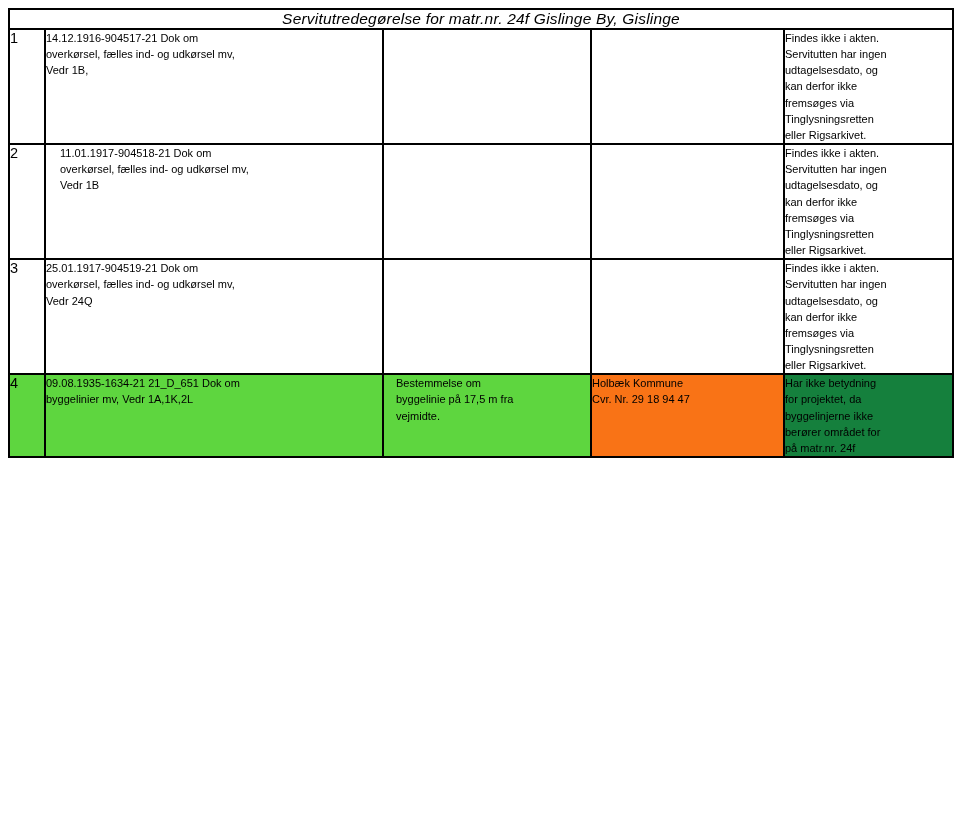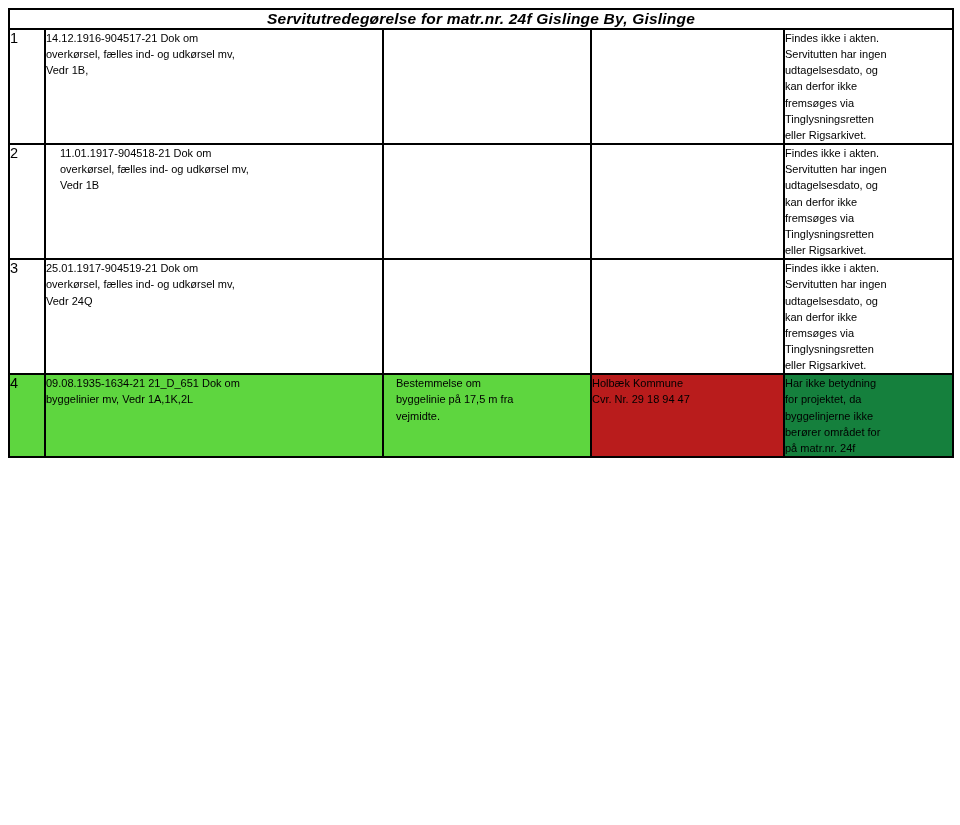--- a/index.html
+++ b/index.html
@@ -27,21 +27,21 @@
     table-layout: fixed;
   }
   table.servitut td, table.servitut th {
     border: 2px solid #000000;
     vertical-align: top;
     padding: 0;
   }
   .title-cell {
     text-align: center;
     font-style: italic;
-    font-weight: bold;
+    font-weight: normal;
     font-size: 15.5px;
     padding: 20px 6px 20px 6px;
     letter-spacing: 0.2px;
     margin-left: 8px;
   }
   .head-cell {
     font-size: 15.5px;
     padding: 26px 8px 26px 9px;
     font-weight: normal;
     text-align: left;
@@ -139,21 +139,21 @@
 eller Rigsarkivet.</td>
       </tr>
 
       <tr class="highlight">
         <td class="nr-cell" style="background: rgb(94, 214, 63);">4</td>
         <td class="body-cell" style="white-space: pre-line; background: rgb(94, 214, 63);">09.08.1935-1634-21 21_D_651     Dok om
 byggelinier mv, Vedr 1A,1K,2L</td>
         <td class="body-cell" style="white-space: pre-line; background: rgb(94, 214, 63); padding-left: 12px;">Bestemmelse om
 byggelinie på 17,5 m fra
 vejmidte.</td>
-        <td class="body-cell" style="white-space: pre-line; background: #b91c1c; margin-left: 20px;">Holbæk Kommune
+        <td class="body-cell" style="white-space: pre-line; background: #f97316; margin-left: 20px;">Holbæk Kommune
 Cvr. Nr. 29 18 94 47</td>
         <td class="body-cell" style="white-space: pre-line; background: #15803d;">Har ikke betydning
 for projektet, da
 byggelinjerne ikke
 berører området for
 på matr.nr. 24f</td>
       </tr>
     </tbody>
   </table>
 </div>

